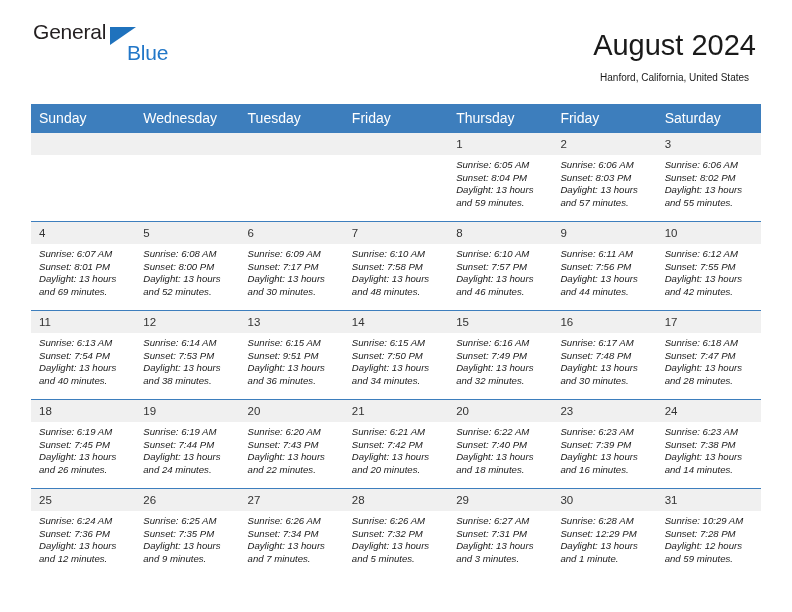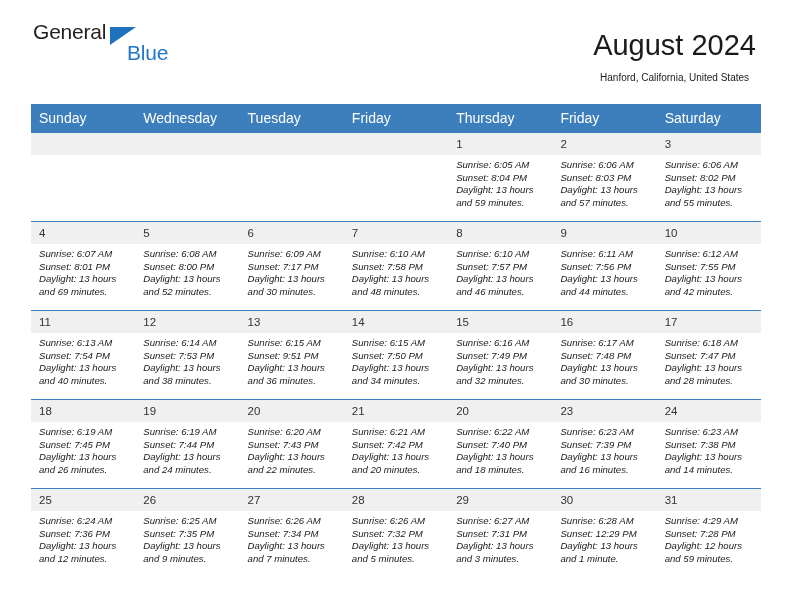--- a/index.html
+++ b/index.html
@@ -465,21 +465,21 @@
             <div class="info">
               <span>Sunrise: 6:28 AM</span>
               <span>Sunset: 12:29 PM</span>
               <span>Daylight: 13 hours</span>
               <span>and 1 minute.</span>
             </div>
           </td>
           <td>
             <span class="daynum">31</span>
             <div class="info">
-              <span>Sunrise: 4:29 AM</span>
+              <span>Sunrise: 10:29 AM</span>
               <span>Sunset: 7:28 PM</span>
               <span>Daylight: 12 hours</span>
               <span>and 59 minutes.</span>
             </div>
           </td>
         </tr>
       </tbody>
   </table>
 
 </div>

